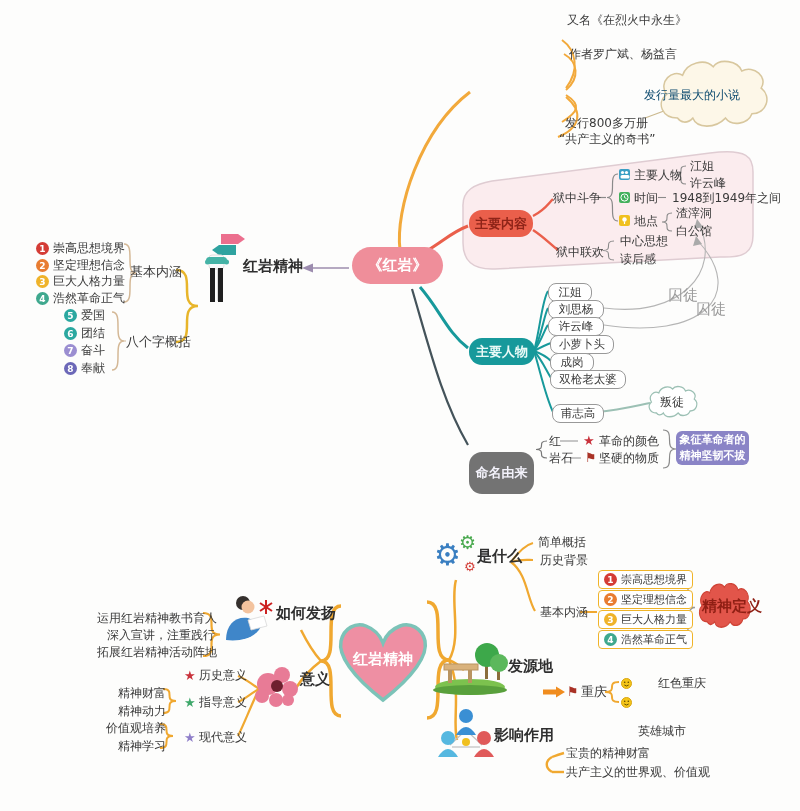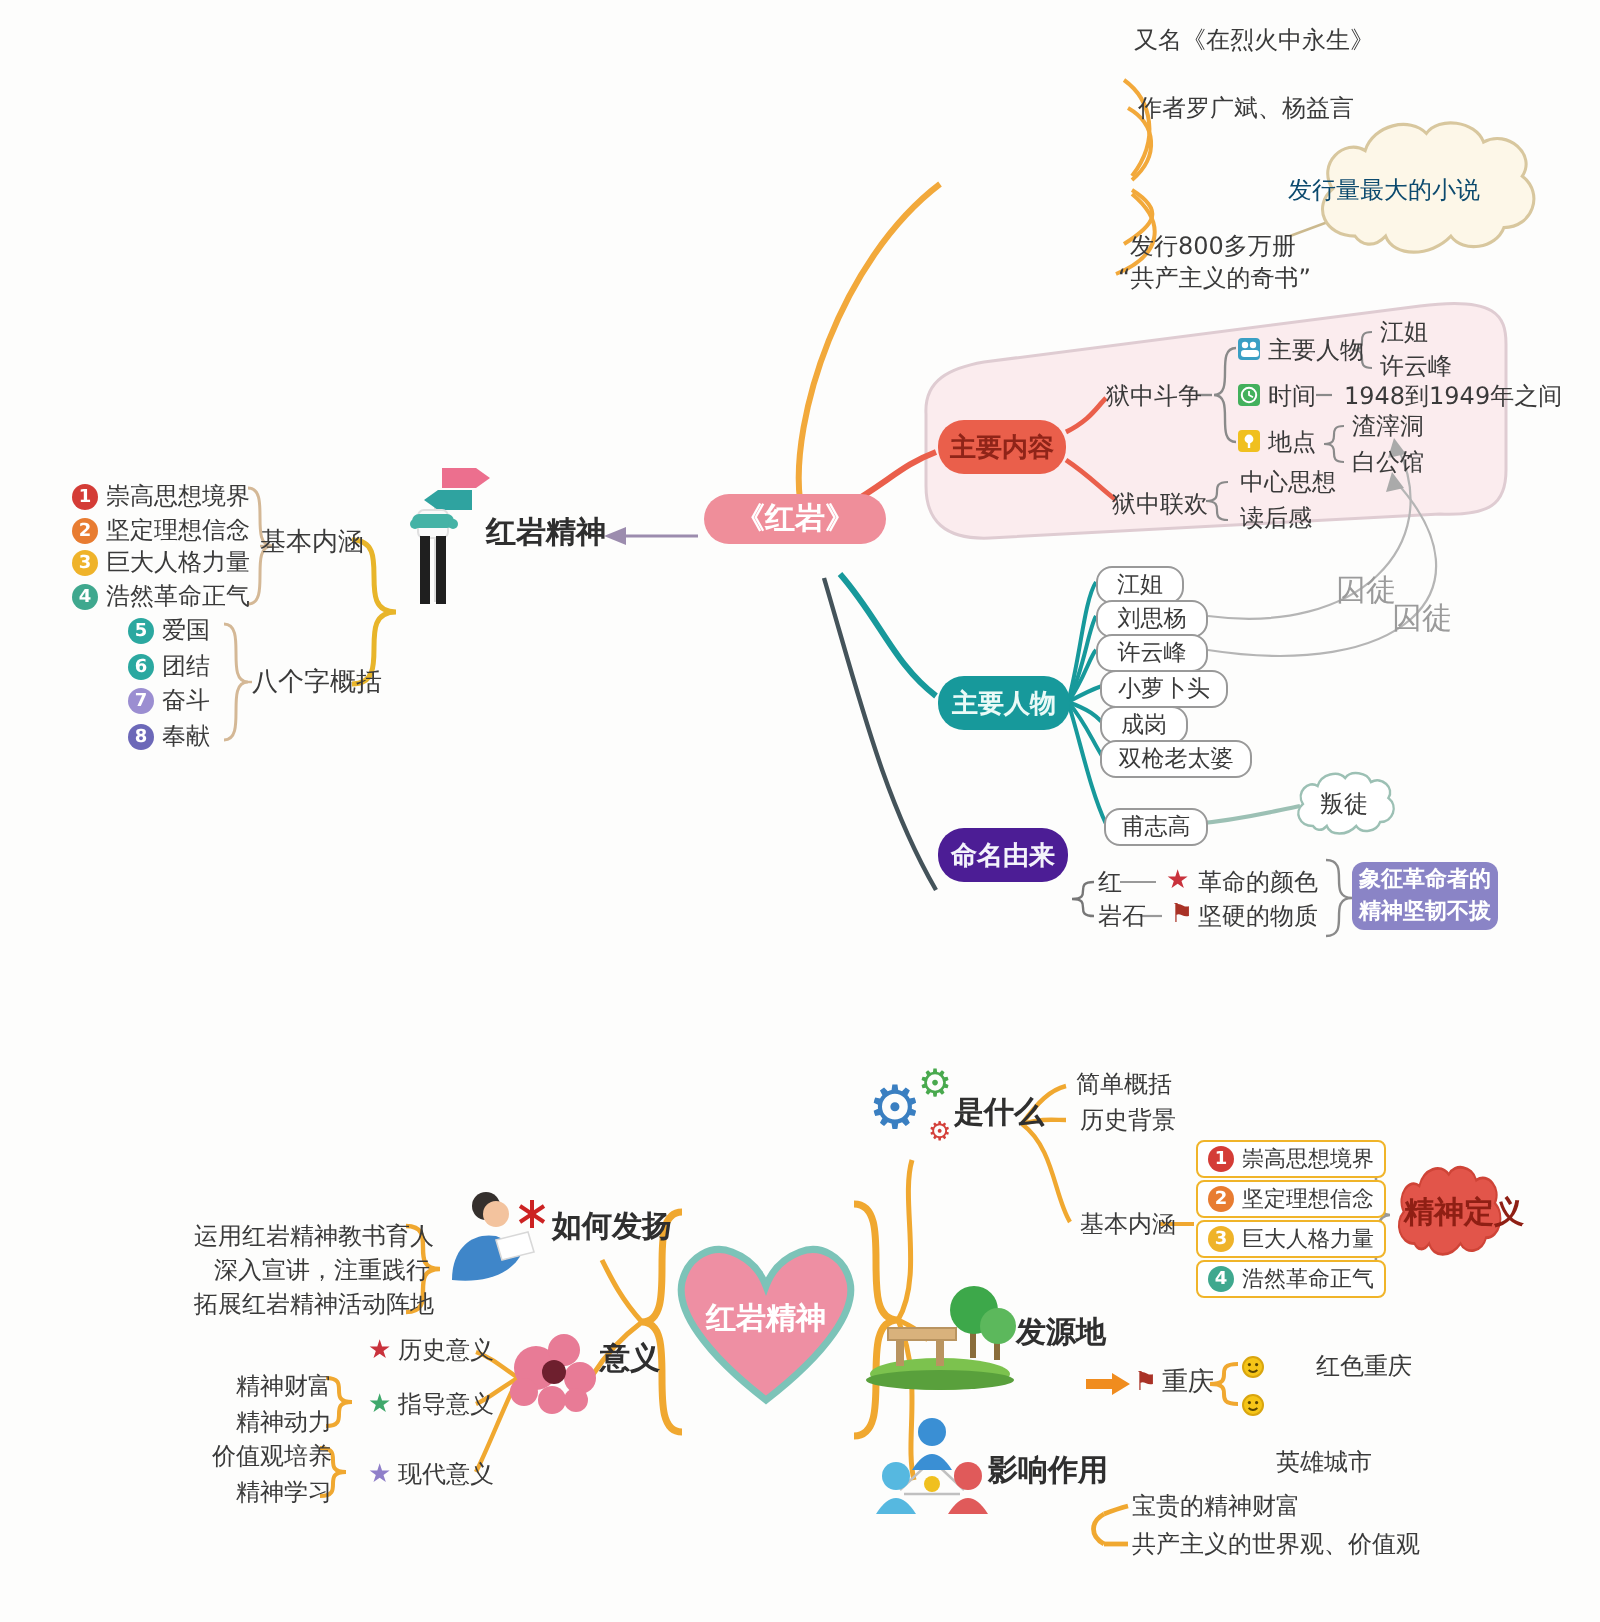--- a/index.html
+++ b/index.html
@@ -201,21 +201,21 @@
     <circle cx="448" cy="738" r="7" fill="#56b8e0"></circle>
     <path d="M438,757 Q448,741 458,757 Z" fill="#56b8e0"></path>
     <circle cx="484" cy="738" r="7" fill="#e05a5a"></circle>
     <path d="M474,757 Q484,741 494,757 Z" fill="#e05a5a"></path>
   </g>
   <path d="M552,757 C545,761 545,768 552,772" stroke="#f0a830" stroke-width="2.4" fill="none"></path>
   <path d="M552,757 C557,755 560,754 564,753" stroke="#f0a830" stroke-width="2.4" fill="none"></path>
   <path d="M552,772 C557,772 560,772 564,772" stroke="#f0a830" stroke-width="2.4" fill="none"></path>
 </svg>
 
-<div class="pill" style="left:352px;top:247px;width:91px;height:25px;border-radius:21px;background:#ef8e9a;color:#fff;font-size:15px;">《红岩》</div>
+<div class="pill" style="left:352px;top:247px;width:91px;height:37px;border-radius:21px;background:#ef8e9a;color:#fff;font-size:15px;">《红岩》</div>
 <div class="t hd" style="left:243px;top:258px;">红岩精神</div>
 
 <div class="t s13" style="left:130px;top:264px;">基本内涵</div>
 <div class="row" style="left:36px;top:240px;">
   <span class="nc" style="background:#d43c36">1</span>
   <span>崇高思想境界</span>
     </div>
 <div class="row" style="left:36px;top:257px;">
   <span class="nc" style="background:#e87c31">2</span>
   <span>坚定理想信念</span>
@@ -272,21 +272,21 @@
 <div class="pill" style="left:469px;top:338px;width:66px;height:27px;border-radius:13px;background:#17999b;color:#eafaf7;font-size:13px;">主要人物</div>
 <div class="cbox" style="left:548px;top:283px;width:42px;height:17px;">江姐</div>
 <div class="cbox" style="left:548px;top:300px;width:54px;height:17px;">刘思杨</div>
 <div class="cbox" style="left:548px;top:317px;width:54px;height:17px;">许云峰</div>
 <div class="cbox" style="left:550px;top:335px;width:62px;height:17px;">小萝卜头</div>
 <div class="cbox" style="left:550px;top:353px;width:42px;height:17px;">成岗</div>
 <div class="cbox" style="left:550px;top:370px;width:74px;height:17px;">双枪老太婆</div>
 <div class="cbox" style="left:552px;top:404px;width:50px;height:17px;">甫志高</div>
 <div class="t" style="left:660px;top:394px;">叛徒</div>
 
-<div class="pill" style="left:469px;top:414px;width:65px;height:27px;border-radius:13px;background:#4c1d95;color:#f3f2fb;font-size:13px;">命名由来</div>
+<div class="pill" style="left:469px;top:452px;width:65px;height:42px;border-radius:13px;background:#737373;color:#f3f2fb;font-size:13px;">命名由来</div>
 <div class="t" style="left:549px;top:433px;">红</div>
 <span class="star" style="left:583px;top:434px;color:#c9323c;">★</span>
 <div class="t" style="left:599px;top:433px;">革命的颜色</div>
 <div class="t" style="left:549px;top:450px;">岩石</div>
 <span class="flagc" style="left:585px;top:451px;">⚑</span>
 <div class="t" style="left:599px;top:450px;">坚硬的物质</div>
 <div class="pbox" style="left:676px;top:431px;width:73px;height:34px;">
   <span>象征革命者的</span>
   <span>精神坚韧不拔</span>
 </div>

